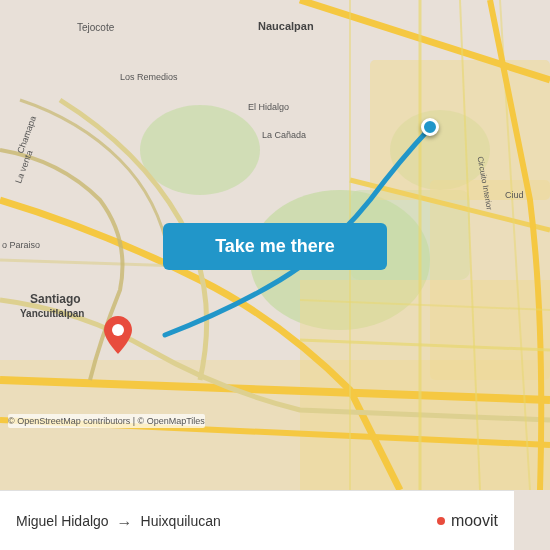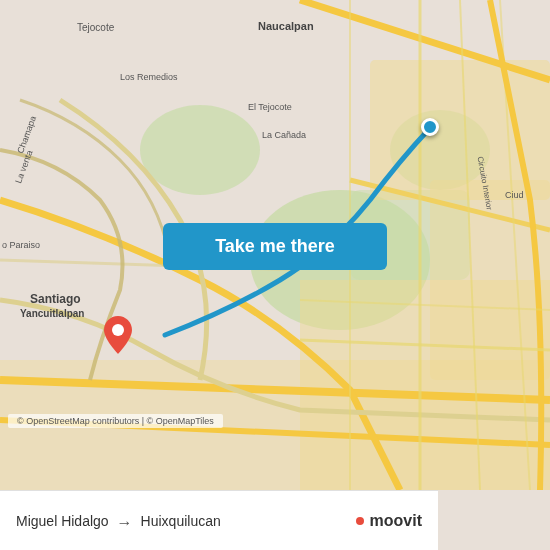--- a/index.html
+++ b/index.html
@@ -24,21 +24,21 @@
       position: absolute;
       top: 0; left: 0;
       width: 100%; height: 100%;
     }
 
     
     #bottom-bar {
       position: absolute;
       bottom: 0;
       left: 0;
-      width: 438px;
+      width: 514px;
       height: 60px;
       background: #fff;
       display: flex;
       align-items: center;
       justify-content: space-between;
       padding: 5px 16px;
       border-top: 1px solid #e0e0e0;
     }
 
     .route-info {
@@ -59,21 +59,21 @@
     }
 
     .moovit-logo {
       display: flex;
       align-items: center;
       gap: 4px;
     }
 
     .moovit-text {
       font-size: 16px;
-      font-weight: bold;
+      font-weight: normal;
       color: #333;
     }
 
     .moovit-dot {
       width: 8px;
       height: 8px;
       background: #E84C3D;
       border-radius: 50%;
       display: inline-block;
       margin-right: 2px;
@@ -120,21 +120,21 @@
     }
 
     
     .attribution {
       position: absolute;
       bottom: 62px;
       left: 8px;
       font-size: 9px;
       color: #555;
       background: rgba(255,255,255,0.7);
-      padding: 2px 9px;
+      padding: 2px 0;
       border-radius: 2px;
       z-index: 10;
     }
   </style>
 </head>
 <body>
 
 <div id="map-container">
 
   <svg class="map-bg" viewBox="0 0 550 490" xmlns="http://www.w3.org/2000/svg">
@@ -173,21 +173,21 @@
 
     <path d="M 0,150 Q 60,160 100,200 Q 130,240 120,290 Q 100,340 90,380" stroke="#c8b870" stroke-width="4" fill="none" opacity="0.8"></path>
     <path d="M 20,100 Q 80,120 120,160 Q 160,200 170,260" stroke="#c8b870" stroke-width="3" fill="none" opacity="0.7"></path>
 
     <path d="M 430,128 Q 400,160 370,200 Q 330,250 280,280 Q 230,310 165,335" stroke="#2196C9" stroke-width="5" fill="none" stroke-linecap="round"></path>
   </svg>
 
   <div style="position:absolute; top:22px; left:65px; font-size:10px; color:#555; font-weight:500;margin-left:12px;">Tejocote</div>
   <div style="position:absolute; top:20px; left:258px; font-size:11px; color:#444; font-weight:600;">Naucalpan</div>
   <div style="position:absolute; top:72px; left:120px; font-size:9px; color:#555;">Los Remedios</div>
-  <div style="position:absolute; top:102px; left:248px; font-size:9px; color:#555;">El Tejocote</div>
+  <div style="position:absolute; top:102px; left:248px; font-size:9px; color:#555;">El Hidalgo</div>
   <div style="position:absolute; top:130px; left:262px; font-size:9px; color:#555;">La Cañada</div>
   <div style="position:absolute; top:148px; left:20px; font-size:9px; color:#555; transform:rotate(-70deg); transform-origin:left center;">Chamapa</div>
   <div style="position:absolute; top:178px; left:18px; font-size:9px; color:#555; transform:rotate(-70deg); transform-origin:left center;">La venta</div>
   <div style="position:absolute; top:240px; left:2px; font-size:9px; color:#555;">o Paraiso</div>
   <div style="position:absolute; top:292px; left:30px; font-size:12px; color:#444; font-weight:600;">Santiago</div>
   <div style="position:absolute; top:308px; left:20px; font-size:10px; color:#444; font-weight:600;">Yancuitlalpan</div>
   <div style="position:absolute; top:190px; left:505px; font-size:9px; color:#555;">Ciud</div>
   <div style="position:absolute; top:152px; left:480px; font-size:8px; color:#555; transform:rotate(80deg); transform-origin:left center;">Circuito Interior</div>
 
   <div class="blue-dot" style="top: 118px; left: 421px;"></div>

